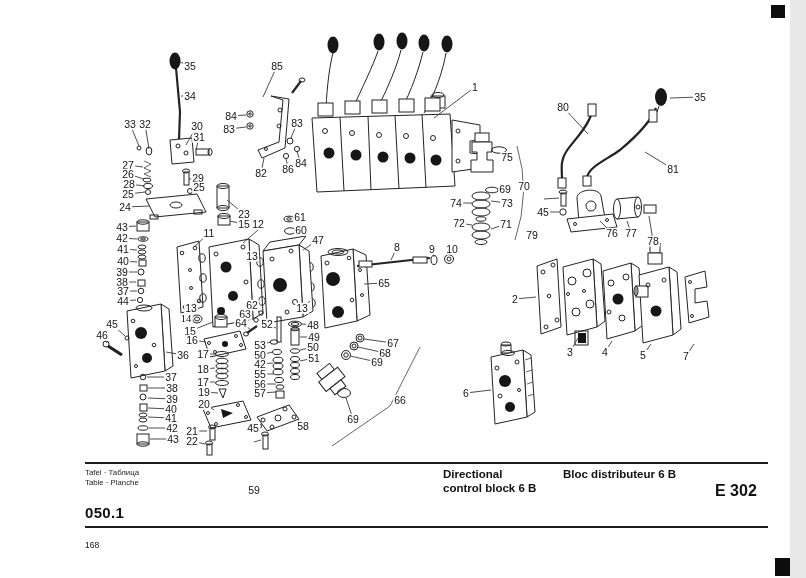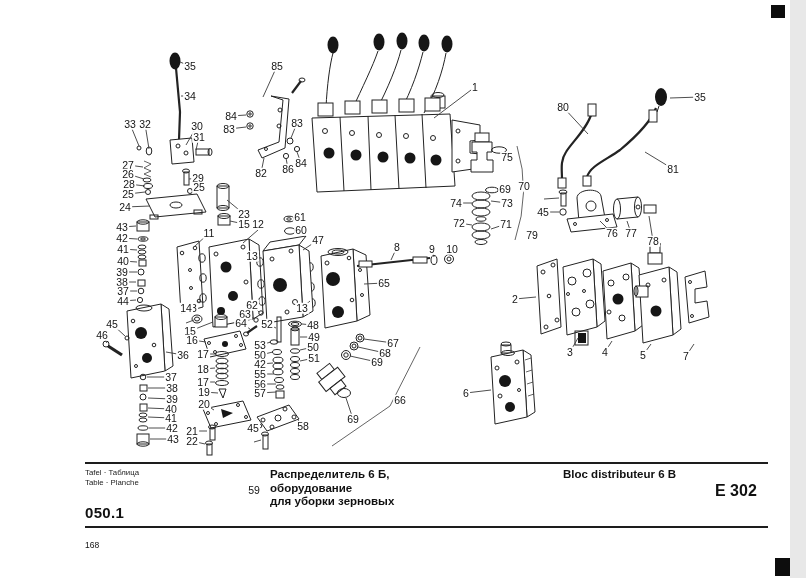--- a/index.html
+++ b/index.html
@@ -568,21 +568,21 @@
       <span class="callout" style="left: 191px; top: 308px;">13</span>
       <span class="callout" style="left: 302px; top: 308px;">13</span>
       <span class="callout" style="left: 397px; top: 247px;">8</span>
       <span class="callout" style="left: 432px; top: 249px;">9</span>
       <span class="callout" style="left: 452px; top: 249px;">10</span>
       <span class="callout" style="left: 384px; top: 283px;">65</span>
       <span class="callout" style="left: 252px; top: 305px;">62</span>
       <span class="callout" style="left: 245px; top: 314px;">63</span>
       <span class="callout" style="left: 241px; top: 323px;">64</span>
       <span class="callout" style="left: 267px; top: 324px;">52</span>
-      <span class="callout" style="left: 186px; top: 308px;">14</span>
+      <span class="callout" style="left: 186px; top: 319px; font-family: Liberation Serif, serif;">14</span>
       <span class="callout" style="left: 190px; top: 331px;">15</span>
       <span class="callout" style="left: 192px; top: 340px;">16</span>
       <span class="callout" style="left: 203px; top: 354px;">17</span>
       <span class="callout" style="left: 203px; top: 369px;">18</span>
       <span class="callout" style="left: 203px; top: 382px;">17</span>
       <span class="callout" style="left: 204px; top: 392px;">19</span>
       <span class="callout" style="left: 204px; top: 404px;">20</span>
       <span class="callout" style="left: 192px; top: 431px;">21</span>
       <span class="callout" style="left: 192px; top: 441px;">22</span>
       <span class="callout" style="left: 260px; top: 345px;">53</span>
@@ -629,23 +629,22 @@
       <span class="callout" style="left: 466px; top: 393px;">6</span>
     </div>
 
   <div id="footer">
     <div class="rule top"></div>
     <div class="fcol plate-label" style="left:0;">Tafel · Таблица
 Table · Planche</div>
     <div class="fcol" style="left:0;top:24px;">
       <span class="plate-number">050.1</span>
     </div>
-    <div class="fcol ftitle" style="left:185px;">Распределитель 6 Б,
-оборудование
-для уборки зерновых</div>
+    <div class="fcol ftitle" style="left:358px;">Directional
+control block 6 B</div>
     <div class="fcol ftitle" style="left:478px;">Bloc distributeur 6 B</div>
     <div class="fcol fcode" style="left:630px;">E 302</div>
     <div class="rule bottom"></div>
     <div class="page-number">168</div>
   </div>
 
   <div id="mark-tr" class="print-mark"></div>
   <div id="mark-br" class="print-mark"></div>
 </div>
 

